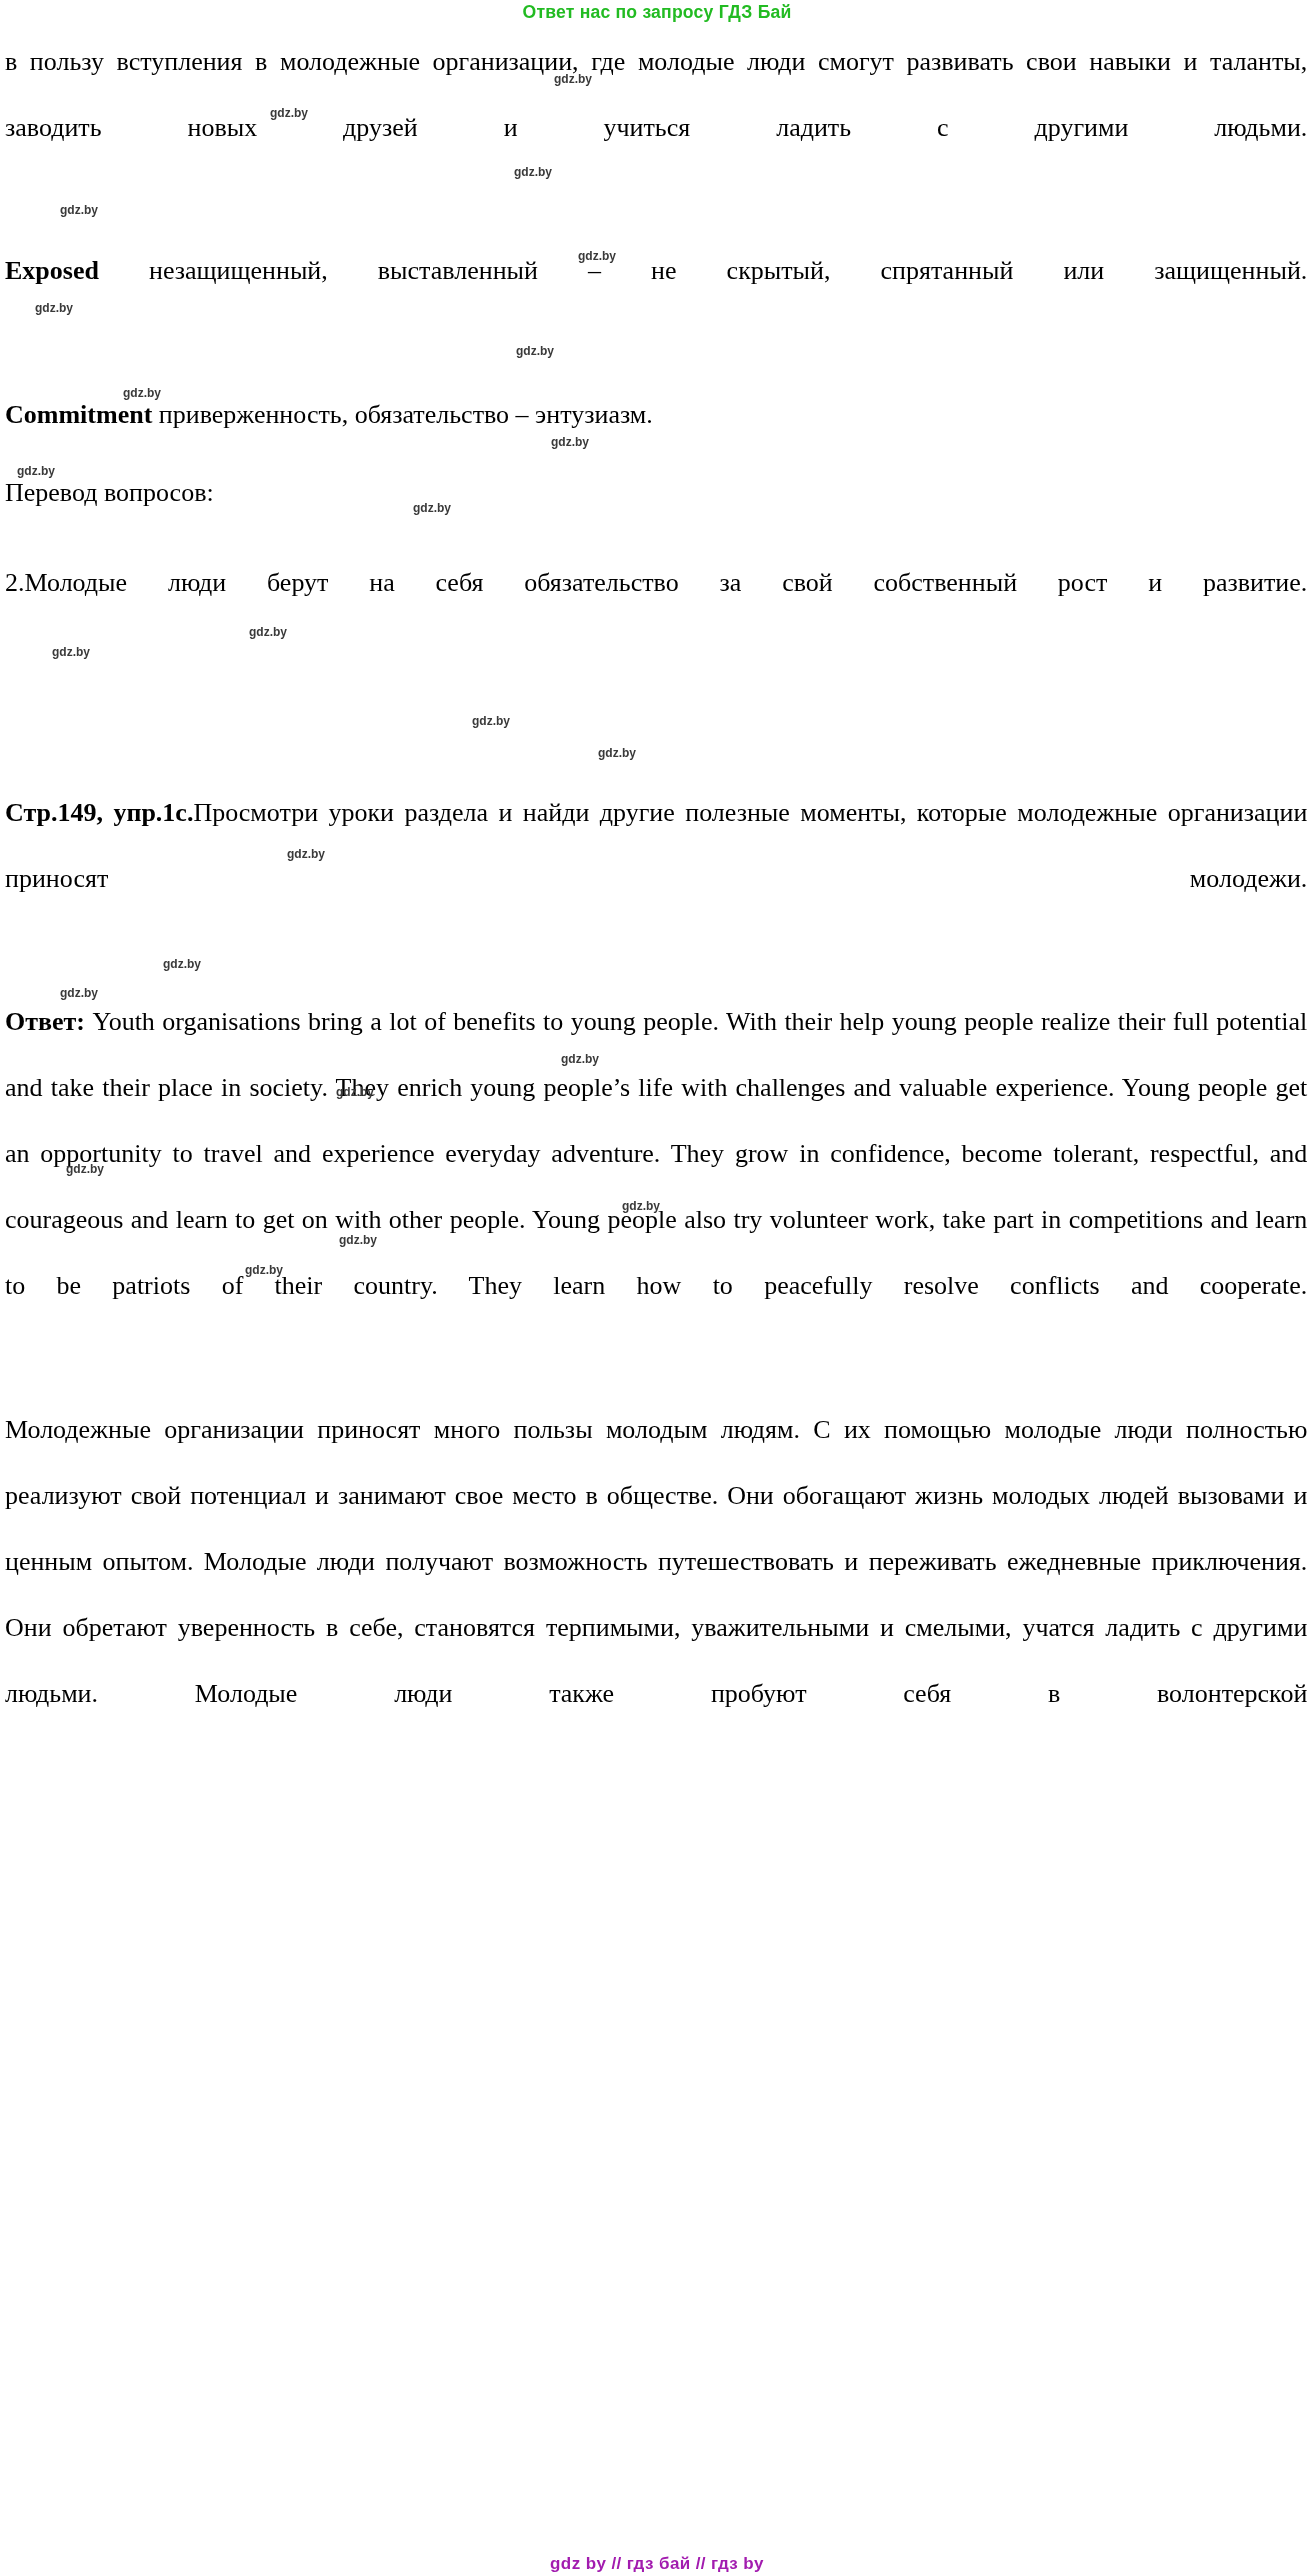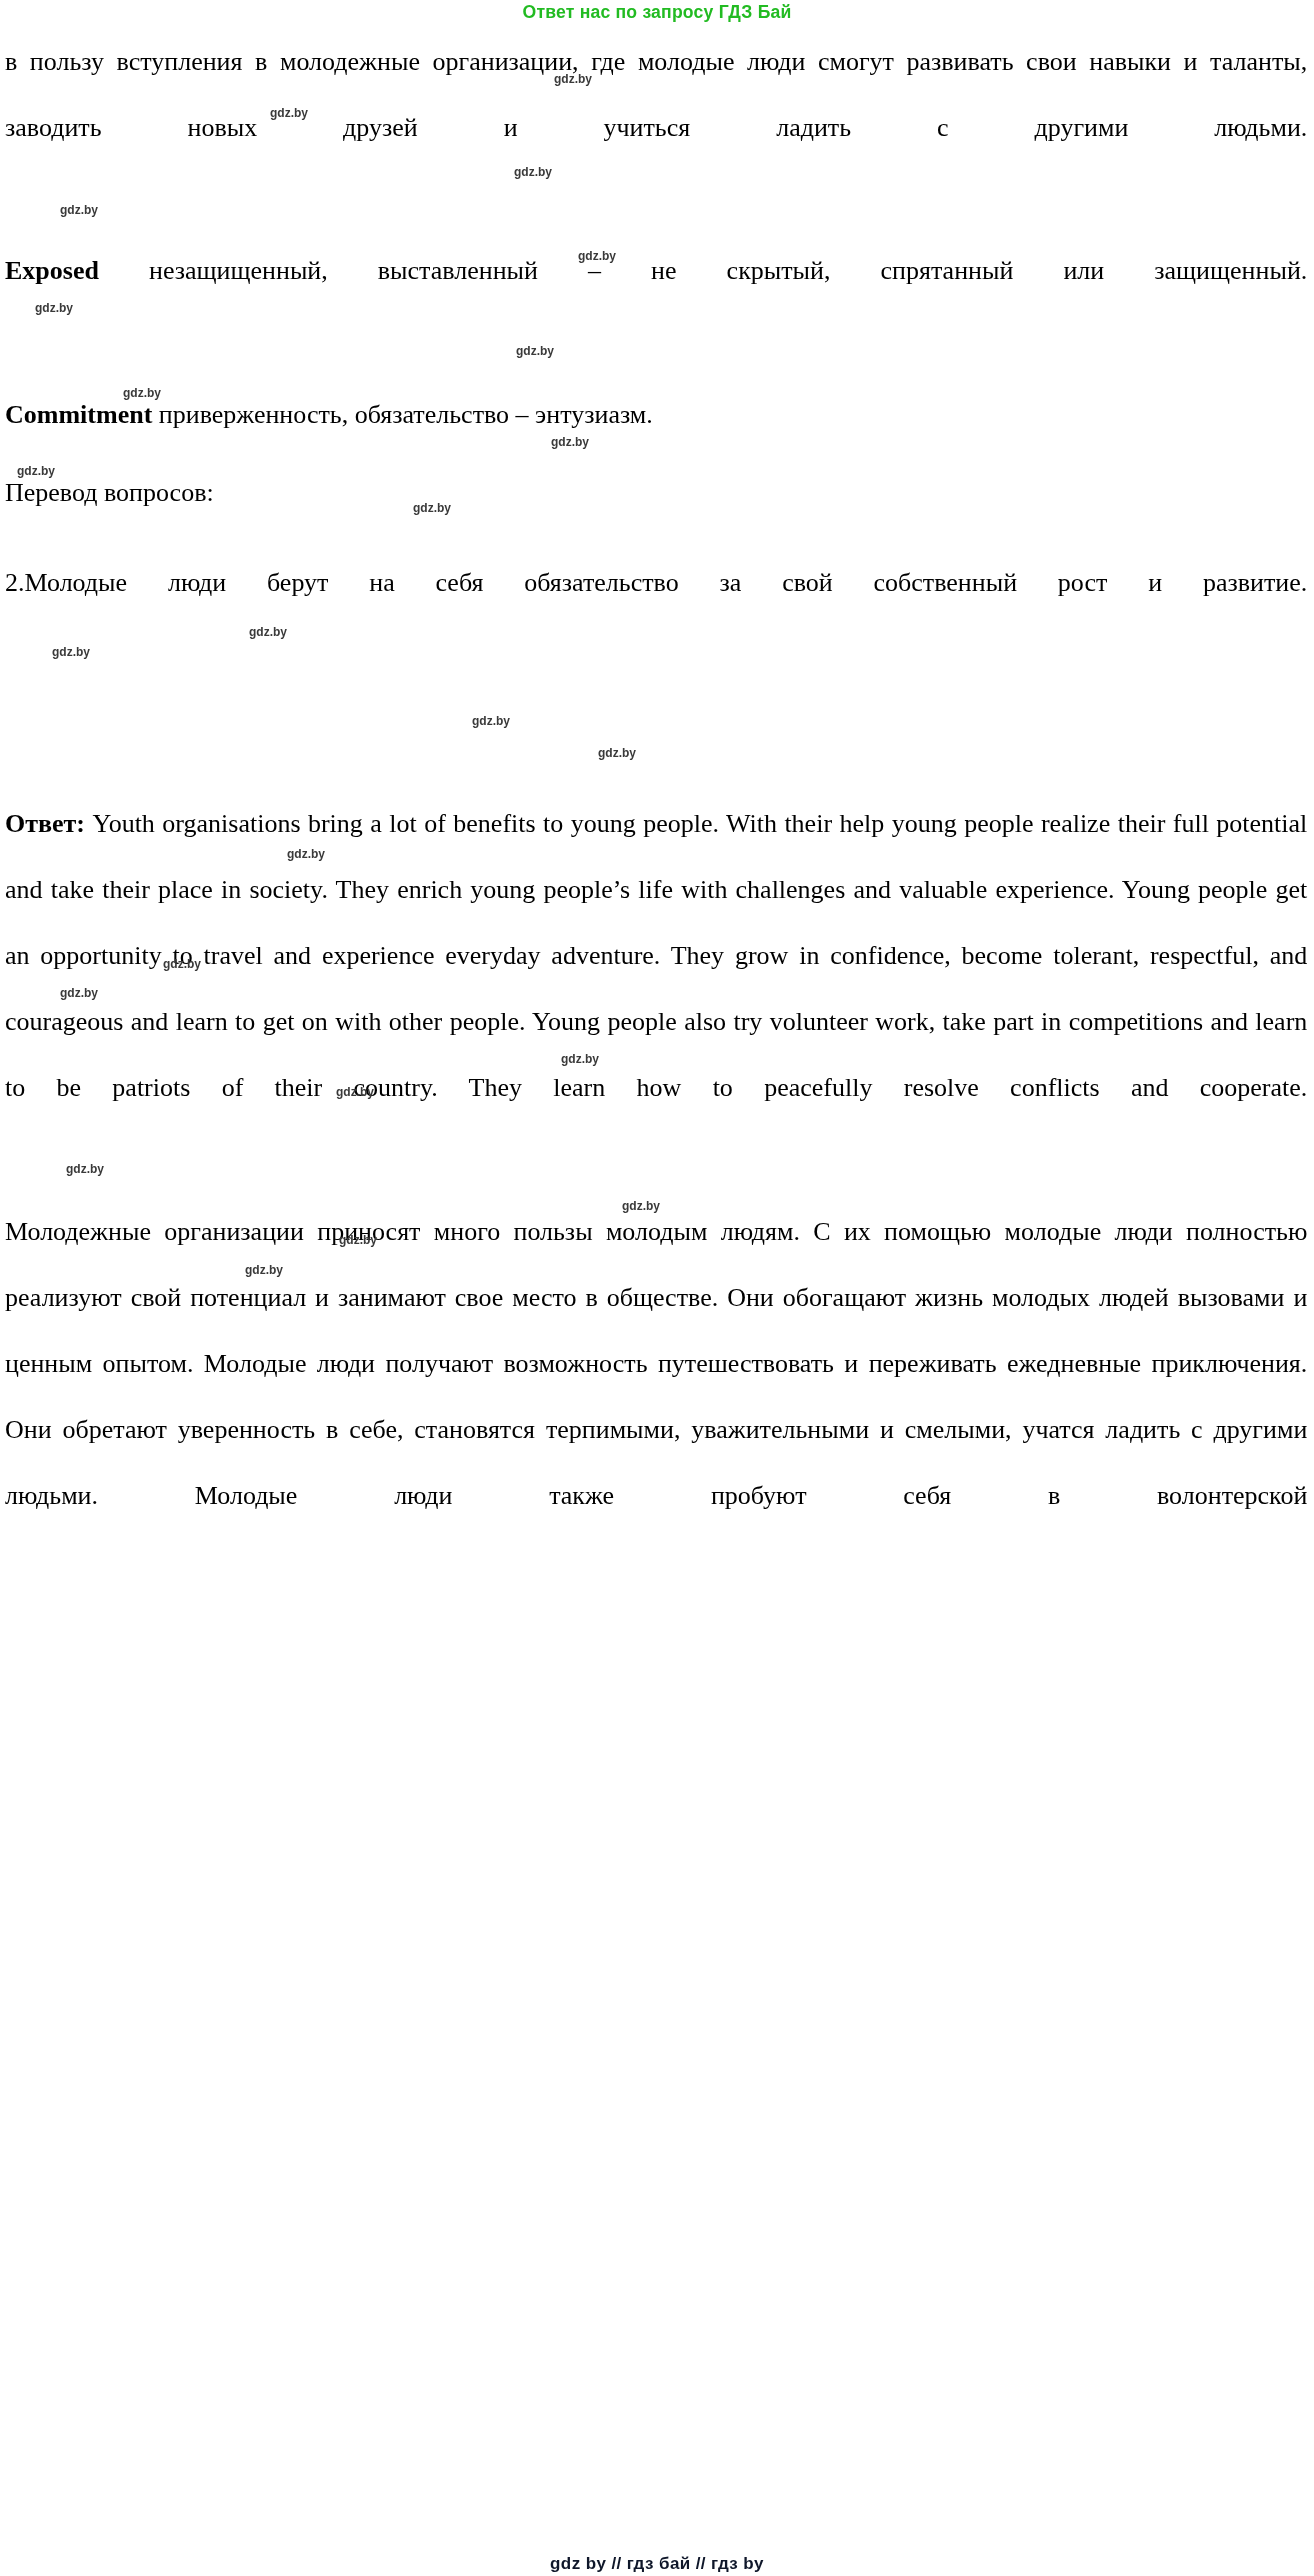--- a/index.html
+++ b/index.html
@@ -115,20 +115,21 @@
   <div class="spacer-sm"></div>
 
 
   <div class="spacer-sm"></div>
 
   <p class="para last-justify">2.Молодые люди берут на себя обязательство за свой собственный рост и развитие.</p>
 
   <div class="spacer-lg"></div>
   <div class="spacer-md"></div>
 
+  <p class="para last-justify"><span class="bold">Стр.149, упр.1c.</span><span>Просмотри уроки раздела и найди другие полезные моменты, которые молодежные организации приносят молодежи.</span></p>
 
   <div class="spacer-sm"></div>
 
   <p class="para last-justify"><span class="bold">Ответ:</span><span> Youth organisations bring a lot of benefits to young people. With their help young people realize their full potential and take their place in society. They enrich young people’s life with challenges and valuable experience. Young people get an opportunity to travel and experience everyday adventure. They grow in confidence, become tolerant, respectful, and courageous and learn to get on with other people. Young people also try volunteer work, take part in competitions and learn to be patriots of their country. They learn how to peacefully resolve conflicts and cooperate.</span></p>
 
   <div class="spacer-sm"></div>
 
   <p class="para last-justify">Молодежные организации приносят много пользы молодым людям. С их помощью молодые люди полностью реализуют свой потенциал и занимают свое место в обществе. Они обогащают жизнь молодых людей вызовами и ценным опытом. Молодые люди получают возможность путешествовать и переживать ежедневные приключения. Они обретают уверенность в себе, становятся терпимыми, уважительными и смелыми, учатся ладить с другими людьми. Молодые люди также пробуют себя в волонтерской</p>
 
 </div>
@@ -153,14 +154,14 @@
     <span class="wm" style="left: 163px; top: 957px; color: rgb(58, 58, 58);">gdz.by</span>
     <span class="wm" style="left: 60px; top: 986px; color: rgb(58, 58, 58);">gdz.by</span>
     <span class="wm" style="left: 561px; top: 1052px; color: rgb(58, 58, 58);">gdz.by</span>
     <span class="wm" style="left: 336px; top: 1085px; color: rgb(58, 58, 58);">gdz.by</span>
     <span class="wm" style="left: 66px; top: 1162px; color: rgb(58, 58, 58);">gdz.by</span>
     <span class="wm" style="left: 622px; top: 1199px; color: rgb(58, 58, 58);">gdz.by</span>
     <span class="wm" style="left: 339px; top: 1233px; color: rgb(58, 58, 58);">gdz.by</span>
     <span class="wm" style="left: 245px; top: 1263px; color: rgb(58, 58, 58);">gdz.by</span>
   </div>
 
-<div class="footer-bar" style="color: #0f172a;">gdz by  //  гдз бай  //  гдз by</div>
+<div class="footer-bar" style="color: #a21caf;">gdz by  //  гдз бай  //  гдз by</div>
 
 
 </body></html>

